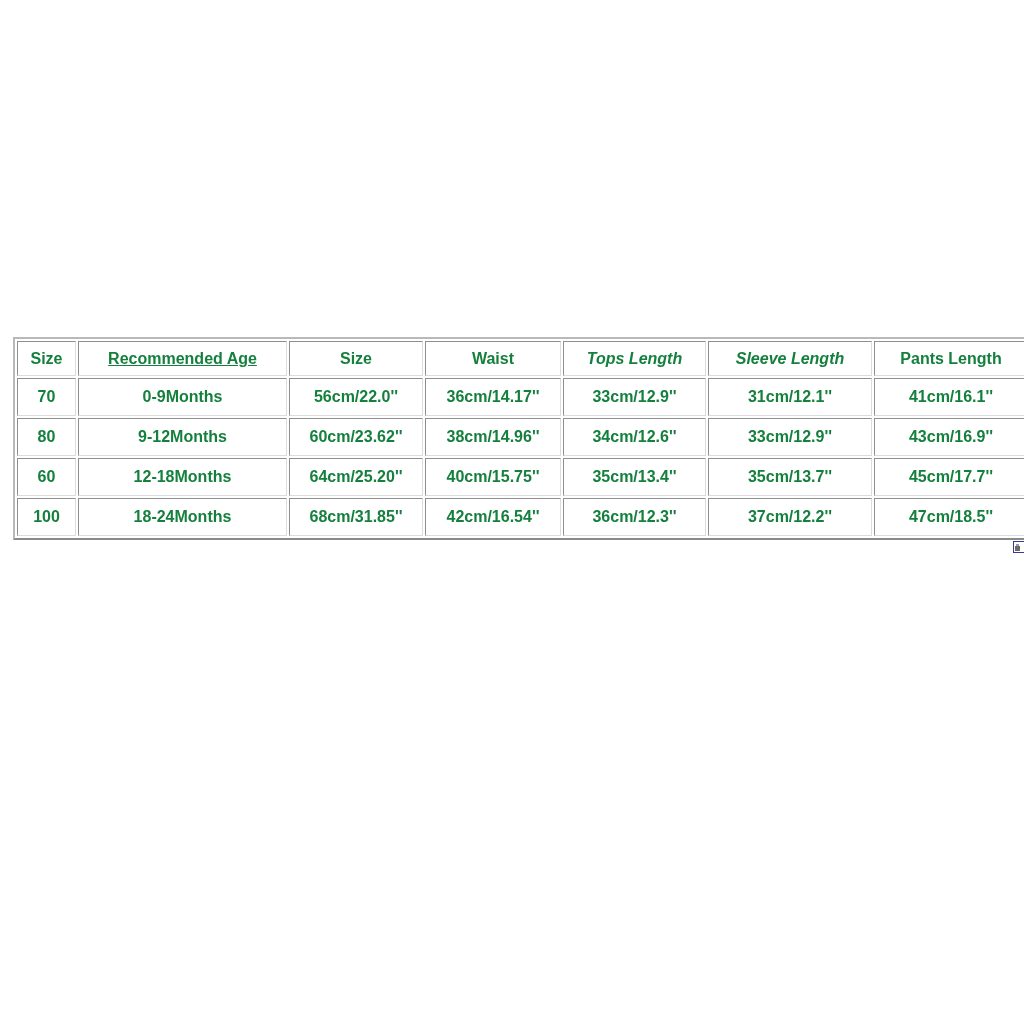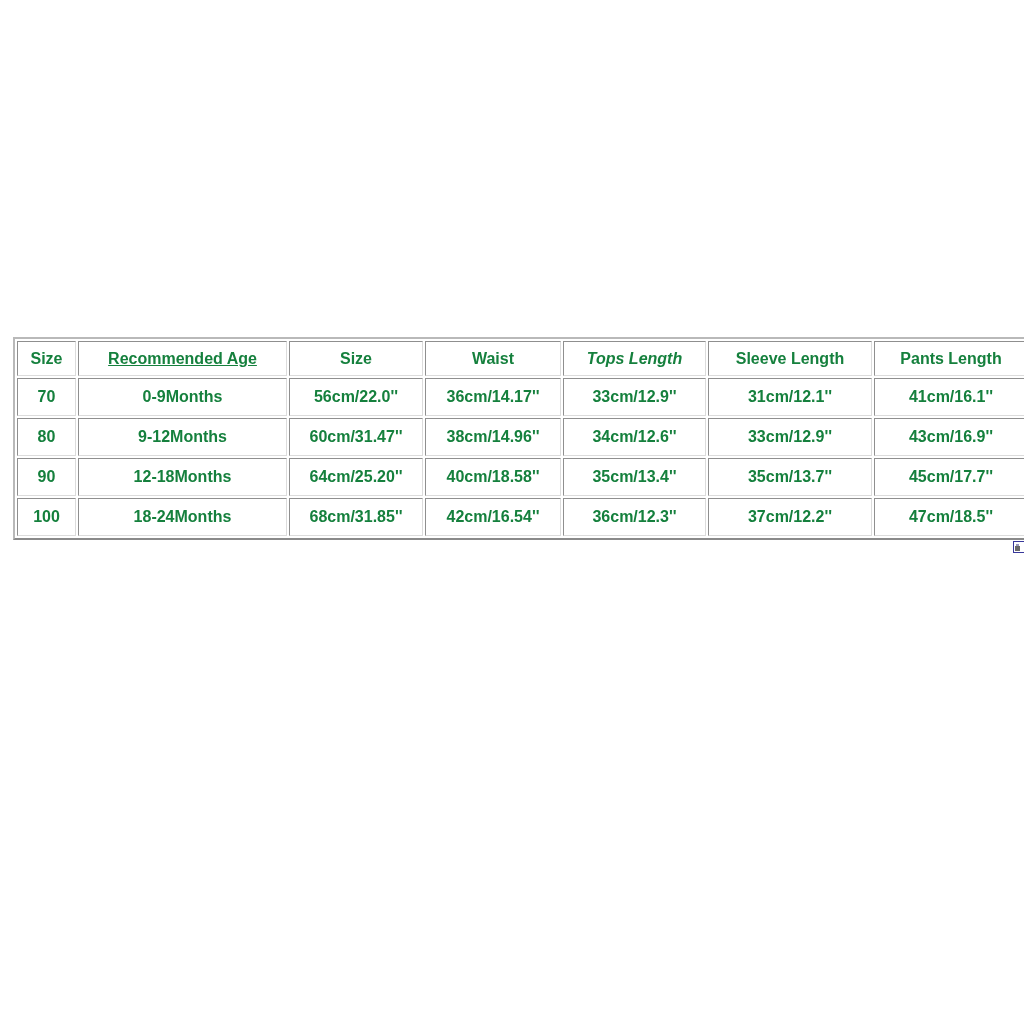--- a/index.html
+++ b/index.html
@@ -35,21 +35,21 @@
     overflow: hidden;
   }
   table.size-chart th { height: 33px; }
   table.size-chart td { height: 36px; }
   
   table.size-chart th:nth-child(1) { width: 57px;  }
   table.size-chart th:nth-child(2) { width: 207px; text-decoration: underline; }
   table.size-chart th:nth-child(3) { width: 132px; }
   table.size-chart th:nth-child(4) { width: 134px; margin-top: 36px; }
   table.size-chart th:nth-child(5) { width: 141px; font-style: italic; }
-  table.size-chart th:nth-child(6) { width: 162px; }
+  table.size-chart th:nth-child(6) { width: 162px; font-style: italic; }
   table.size-chart th:nth-child(7) { width: 152px; }
 
   .broken-img {
     position: absolute;
     left: 1013px; top: 541px;
     width: 16px; height: 12px;
     border: 1px solid #38389b;
     background: #ffffff;
     box-sizing: border-box;
   }
@@ -87,31 +87,31 @@
         <td>0-9Months</td>
         <td>56cm/22.0''</td>
         <td>36cm/14.17''</td>
         <td>33cm/12.9''</td>
         <td>31cm/12.1''</td>
         <td>41cm/16.1''</td>
       </tr>
       <tr>
         <td>80</td>
         <td>9-12Months</td>
-        <td>60cm/31.47''</td>
+        <td>60cm/23.62''</td>
         <td>38cm/14.96''</td>
         <td>34cm/12.6''</td>
         <td>33cm/12.9''</td>
         <td>43cm/16.9''</td>
       </tr>
       <tr>
-        <td>90</td>
+        <td>60</td>
         <td>12-18Months</td>
         <td>64cm/25.20''</td>
-        <td>40cm/18.58''</td>
+        <td>40cm/15.75''</td>
         <td>35cm/13.4''</td>
         <td>35cm/13.7''</td>
         <td>45cm/17.7''</td>
       </tr>
       <tr>
         <td>100</td>
         <td>18-24Months</td>
         <td>68cm/31.85''</td>
         <td>42cm/16.54''</td>
         <td>36cm/12.3''</td>

